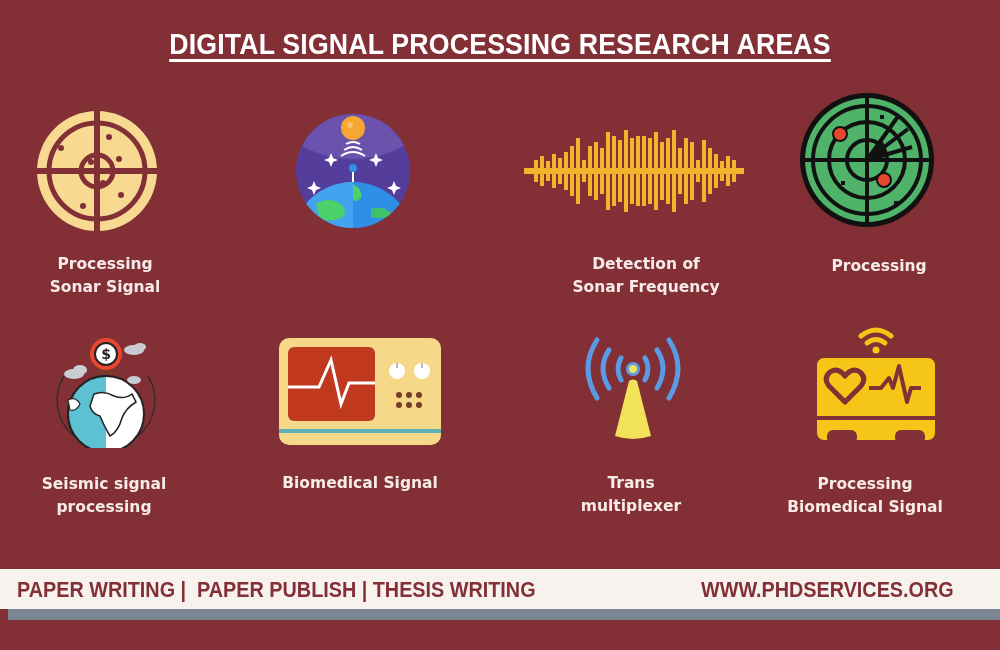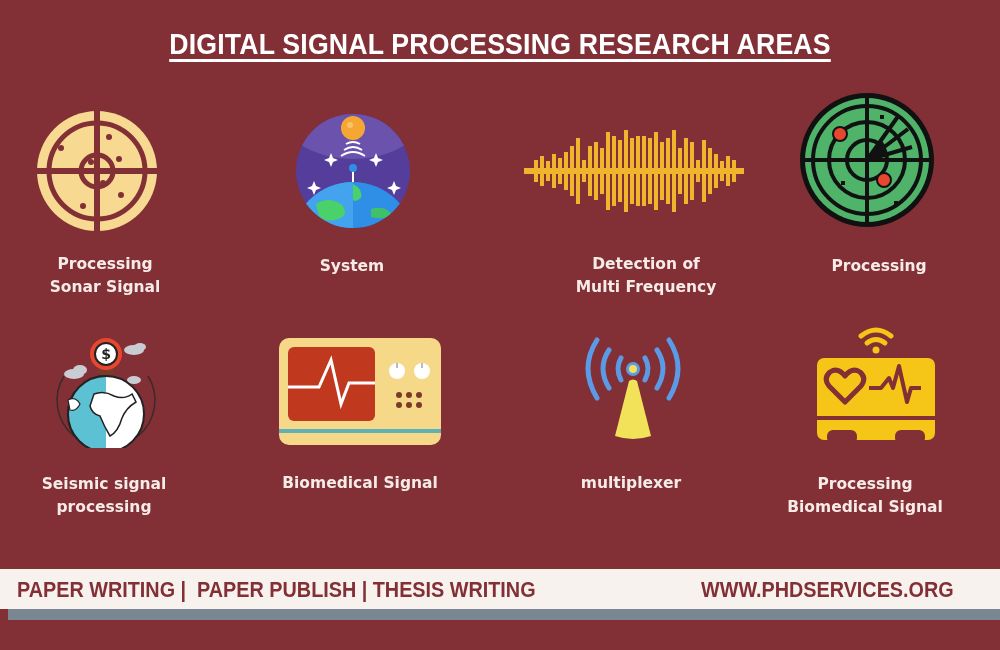--- a/index.html
+++ b/index.html
@@ -94,21 +94,20 @@
   <rect x="56" y="54" width="2" height="14" fill="#fff"></rect>
   <circle cx="57" cy="54" r="4" fill="#2f8fe6"></circle>
   <g fill="#fff">
     <path d="M33 44 l2 -5 l2 5 l5 2 l-5 2 l-2 5 l-2 -5 l-5 -2z"></path>
     <path d="M78 44 l2 -5 l2 5 l5 2 l-5 2 l-2 5 l-2 -5 l-5 -2z"></path>
     <path d="M16 72 l2 -5 l2 5 l5 2 l-5 2 l-2 5 l-2 -5 l-5 -2z"></path>
     <path d="M96 72 l2 -5 l2 5 l5 2 l-5 2 l-2 5 l-2 -5 l-5 -2z"></path>
   </g>
 </svg>
 <div class="label" style="left:242px;top:255px">
-  <div>System</div>
 </div>
 
 <svg class="icon" style="left:524px;top:128px" width="220" height="86" viewBox="0 0 220 86">
   <rect x="0" y="40" width="220" height="6" fill="#f0b52d"></rect>
   <g fill="#f0b52d" id="bars">
     <rect x="10" y="32" width="4" height="22"></rect>
       <rect x="16" y="28" width="4" height="30"></rect>
     <rect x="22" y="33" width="4" height="20"></rect>
       <rect x="28" y="26" width="4" height="34"></rect>
     <rect x="34" y="30" width="4" height="26"></rect>
@@ -138,21 +137,21 @@
     <rect x="178" y="12" width="4" height="62"></rect>
       <rect x="184" y="20" width="4" height="46"></rect>
     <rect x="190" y="26" width="4" height="34"></rect>
       <rect x="196" y="33" width="4" height="20"></rect>
     <rect x="202" y="28" width="4" height="30"></rect>
       <rect x="208" y="32" width="4" height="22"></rect>
   </g>
 </svg>
 <div class="label" style="left:536px;top:253px">
   <div>Detection of</div>
-  <div>Multi Frequency</div>
+  <div>Sonar Frequency</div>
 </div>
 
 <svg class="icon" style="left:798px;top:91px" width="138" height="138" viewBox="0 0 138 138">
   <circle cx="69" cy="69" r="67" fill="#111"></circle>
   <circle cx="69" cy="69" r="62" fill="#4fb36a"></circle>
   <circle cx="69" cy="69" r="54" fill="none" stroke="#111" stroke-width="4"></circle>
   <circle cx="69" cy="69" r="38" fill="none" stroke="#111" stroke-width="4"></circle>
   <circle cx="69" cy="69" r="20" fill="none" stroke="#111" stroke-width="4"></circle>
   <rect x="67" y="4" width="4" height="130" fill="#111"></rect>
   <rect x="4" y="67" width="130" height="4" fill="#111"></rect>
@@ -222,20 +221,21 @@
     <path d="M26 14 Q14 32 26 52"></path>
       <path d="M74 14 Q86 32 74 52"></path>
     <path d="M38 22 Q32 32 38 44"></path>
       <path d="M62 22 Q68 32 62 44"></path>
   </g>
   <circle cx="50" cy="33" r="7" fill="#5b9be6"></circle>
   <circle cx="50" cy="33" r="4" fill="#f2e25a"></circle>
   <path d="M46 45 Q50 42 54 45 L68 100 Q50 106 32 100 Z" fill="#f2e25a"></path>
 </svg>
 <div class="label" style="left:521px;top:472px">
+  <div>Trans</div>
   <div>multiplexer</div>
 </div>
 
 <svg class="icon" style="left:815px;top:322px" width="122" height="122" viewBox="0 0 122 122">
   <g stroke="#f5c518" stroke-width="5" fill="none" stroke-linecap="round">
     <path d="M46 14 Q61 2 76 14"></path>
       <path d="M52 21 Q61 14 70 21"></path>
   </g>
   <circle cx="61" cy="28" r="3.5" fill="#f5c518"></circle>
   <rect x="2" y="36" width="118" height="82" rx="7" fill="#f5c518"></rect>

